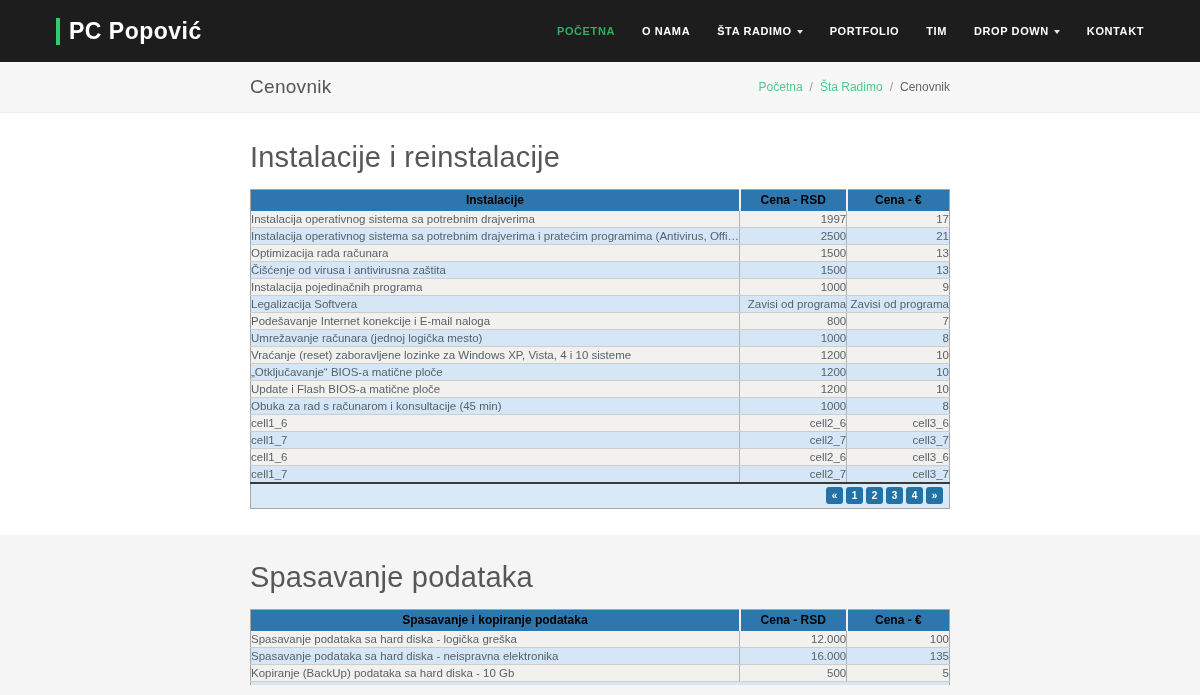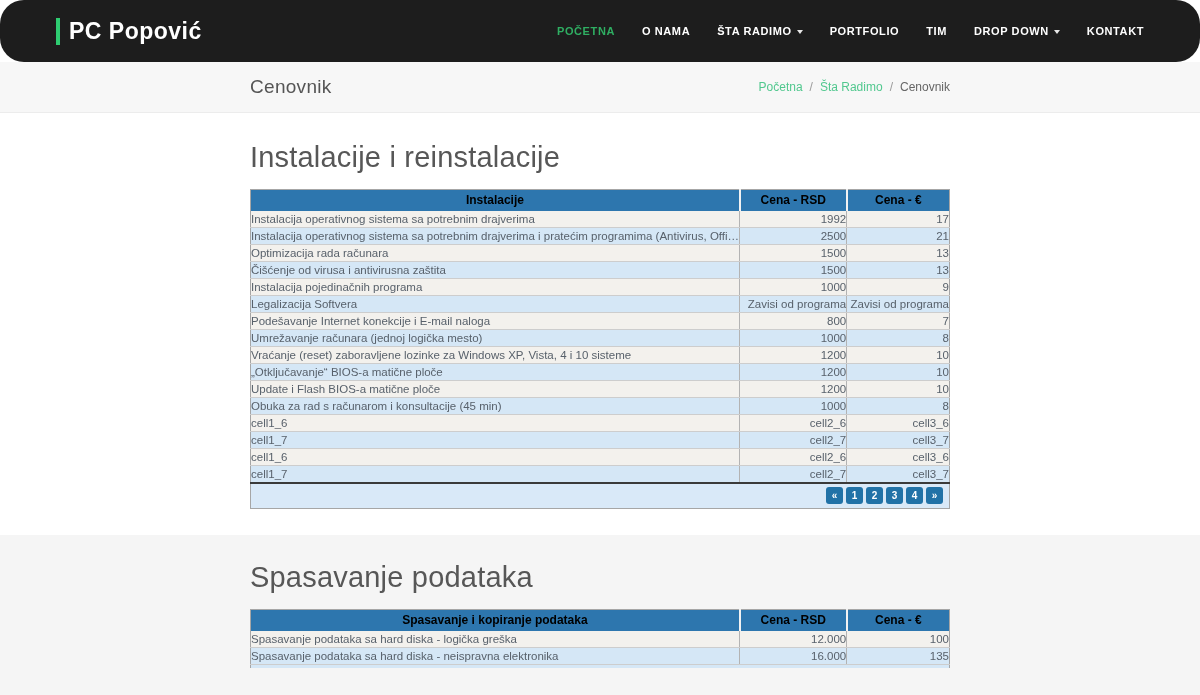--- a/index.html
+++ b/index.html
@@ -18,21 +18,20 @@
   html,body{margin:0;padding:0;}
   body{
     width:1200px;height:695px;overflow:hidden;background:#fff;
     font-family:"Liberation Sans", sans-serif;
   }
   
   .topbar{
     height:62px;background:var(--topbar);
     display:flex;align-items:center;justify-content:space-between;
     padding:0 56px;
-    border-radius:24px;
   }
   .logo{display:flex;align-items:center;gap:9px;cursor:pointer;}
   .logo-bar{width:4px;height:27px;background:var(--logo-green);}
   .logo-text{color:#fff;font-size:23px;font-weight:bold;letter-spacing:.5px;}
   .main-nav{display:flex;align-items:center;gap:27px;}
   .nav-item{
     color:#fff;font-size:11px;font-weight:bold;letter-spacing:.6px;
     text-transform:uppercase;text-decoration:none;cursor:pointer;
     display:flex;align-items:center;gap:5px;
   }
@@ -149,21 +148,21 @@
           <thead>
             <tr>
               <th>Instalacije</th>
               <th>Cena - RSD</th>
               <th>Cena - €</th>
             </tr>
           </thead>
           <tbody>
             <tr class="row-odd">
               <td class="c-desc">Instalacija operativnog sistema sa potrebnim drajverima</td>
-              <td class="c-num">1992</td>
+              <td class="c-num">1997</td>
               <td class="c-num">17</td>
             </tr>
             <tr class="row-even">
               <td class="c-desc">Instalacija operativnog sistema sa potrebnim drajverima i pratećim programima (Antivirus, Office, Internet i Multimedija)</td>
               <td class="c-num">2500</td>
               <td class="c-num">21</td>
             </tr>
             <tr class="row-odd">
               <td class="c-desc">Optimizacija rada računara</td>
               <td class="c-num">1500</td>
@@ -275,18 +274,23 @@
             <tr class="row-odd">
               <td class="c-desc">Spasavanje podataka sa hard diska - logička greška</td>
               <td class="c-num">12.000</td>
               <td class="c-num">100</td>
             </tr>
             <tr class="row-even">
               <td class="c-desc">Spasavanje podataka sa hard diska - neispravna elektronika</td>
               <td class="c-num">16.000</td>
               <td class="c-num">135</td>
             </tr>
+            <tr class="row-odd">
+              <td class="c-desc">Kopiranje (BackUp) podataka sa hard diska - 10 Gb</td>
+              <td class="c-num">500</td>
+              <td class="c-num">5</td>
+            </tr>
           </tbody>
         </table>
       </div>
     <div class="row-sliver"></div>
   </div>
 </section>
 
 </body></html>

